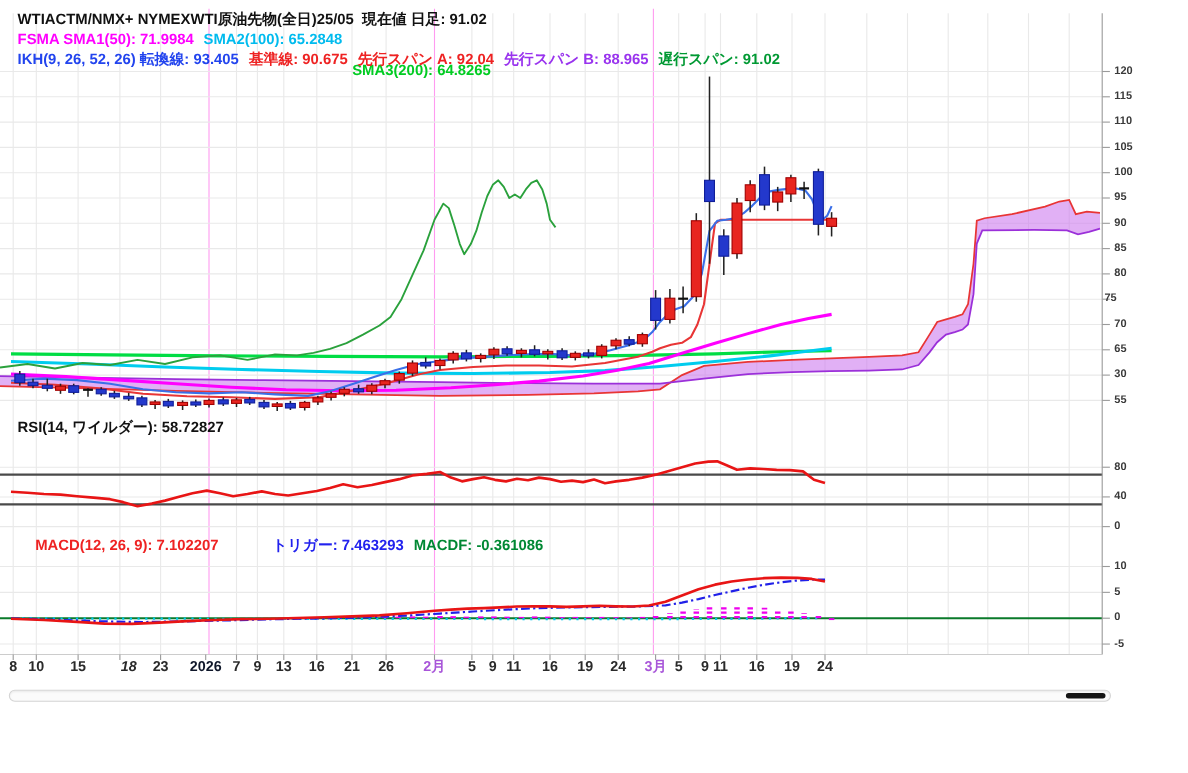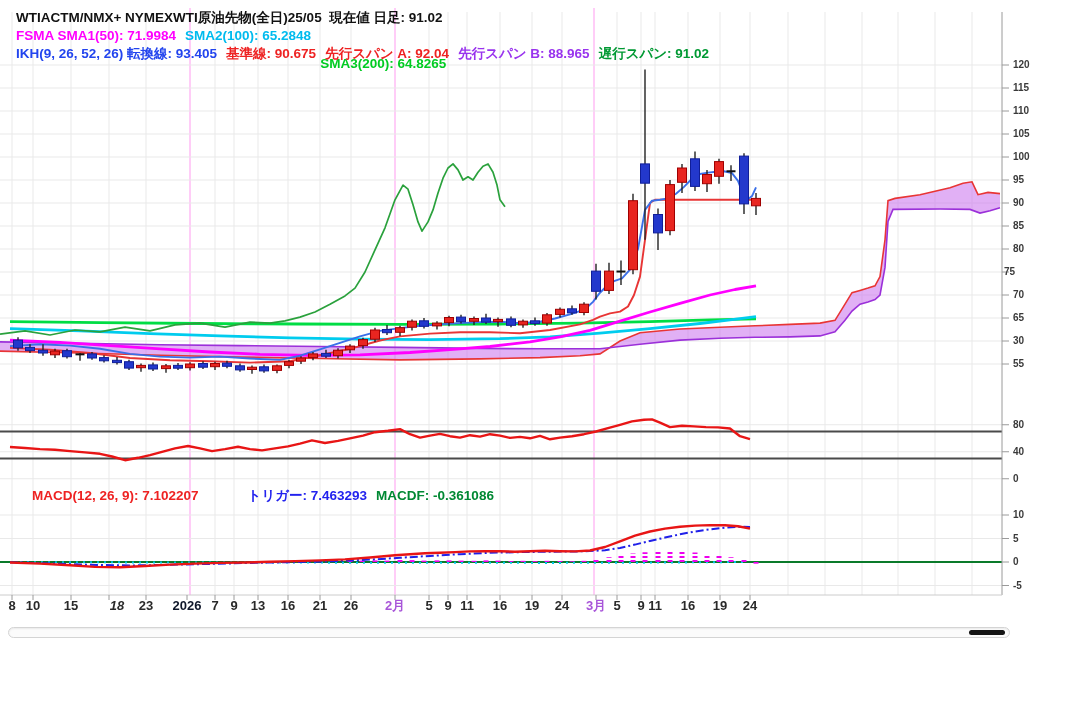--- a/index.html
+++ b/index.html
@@ -289,20 +289,21 @@
       <line x1="655" y1="595" x2="655" y2="600" stroke="#9a9a9a"></line>
       <line x1="688" y1="595" x2="688" y2="600" stroke="#9a9a9a"></line>
       <line x1="720" y1="595" x2="720" y2="600" stroke="#9a9a9a"></line>
       <line x1="750" y1="595" x2="750" y2="600" stroke="#9a9a9a"></line>
     </svg>
 
   <div class="hrow" id="hline1" style="left:16px;top:9px;"><span style="color: rgb(17, 17, 17);">WTIACTM/NMX+ NYMEXWTI原油先物(全日)25/05  現在値 日足: 91.02</span></div>
   <div class="hrow" id="hline2" style="left:16px;top:27px;"><span style="color: rgb(255, 0, 255);">FSMA SMA1(50): 71.9984</span><span style="color: rgb(0, 187, 238);">SMA2(100): 65.2848</span><span style="color: rgb(0, 204, 34); margin-top: 28px;">SMA3(200): 64.8265</span></div>
   <div class="hrow" id="hline3" style="left:16px;top:45px;"><span style="color: rgb(34, 68, 238);">IKH(9, 26, 52, 26) 転換線: 93.405</span><span style="color: rgb(238, 34, 34);">基準線: 90.675</span><span style="color: rgb(238, 34, 34);">先行スパン A: 92.04</span><span style="color: rgb(153, 51, 238);">先行スパン B: 88.965</span><span style="color: rgb(0, 153, 51);">遅行スパン: 91.02</span></div>
 
+  <div class="hrow" id="rsirow" style="left:16px;top:380px;"><span style="color: rgb(17, 17, 17);">RSI(14, ワイルダー): 58.72827</span></div>
   <div class="hrow" id="macdrow" style="left:16px;top:487px;"><span style="color: rgb(238, 34, 34); margin-left: 16px;">MACD(12, 26, 9): 7.102207</span><span style="color: rgb(34, 34, 238); padding-left: 40px;">トリガー: 7.463293</span><span style="color: rgb(0, 136, 51);">MACDF: -0.361086</span></div>
 
   <div id="ylabels">
       <div class="tick" style="left: 1013px; top: 57px;">120</div>
       <div class="tick" style="left: 1013px; top: 80px;">115</div>
       <div class="tick" style="left: 1013px; top: 103px; text-align: center;">110</div>
       <div class="tick" style="left: 1013px; top: 126px;">105</div>
       <div class="tick" style="left: 1013px; top: 149px;">100</div>
       <div class="tick" style="left: 1013px; top: 172px;">95</div>
       <div class="tick" style="left: 1013px; top: 195px;">90</div>

